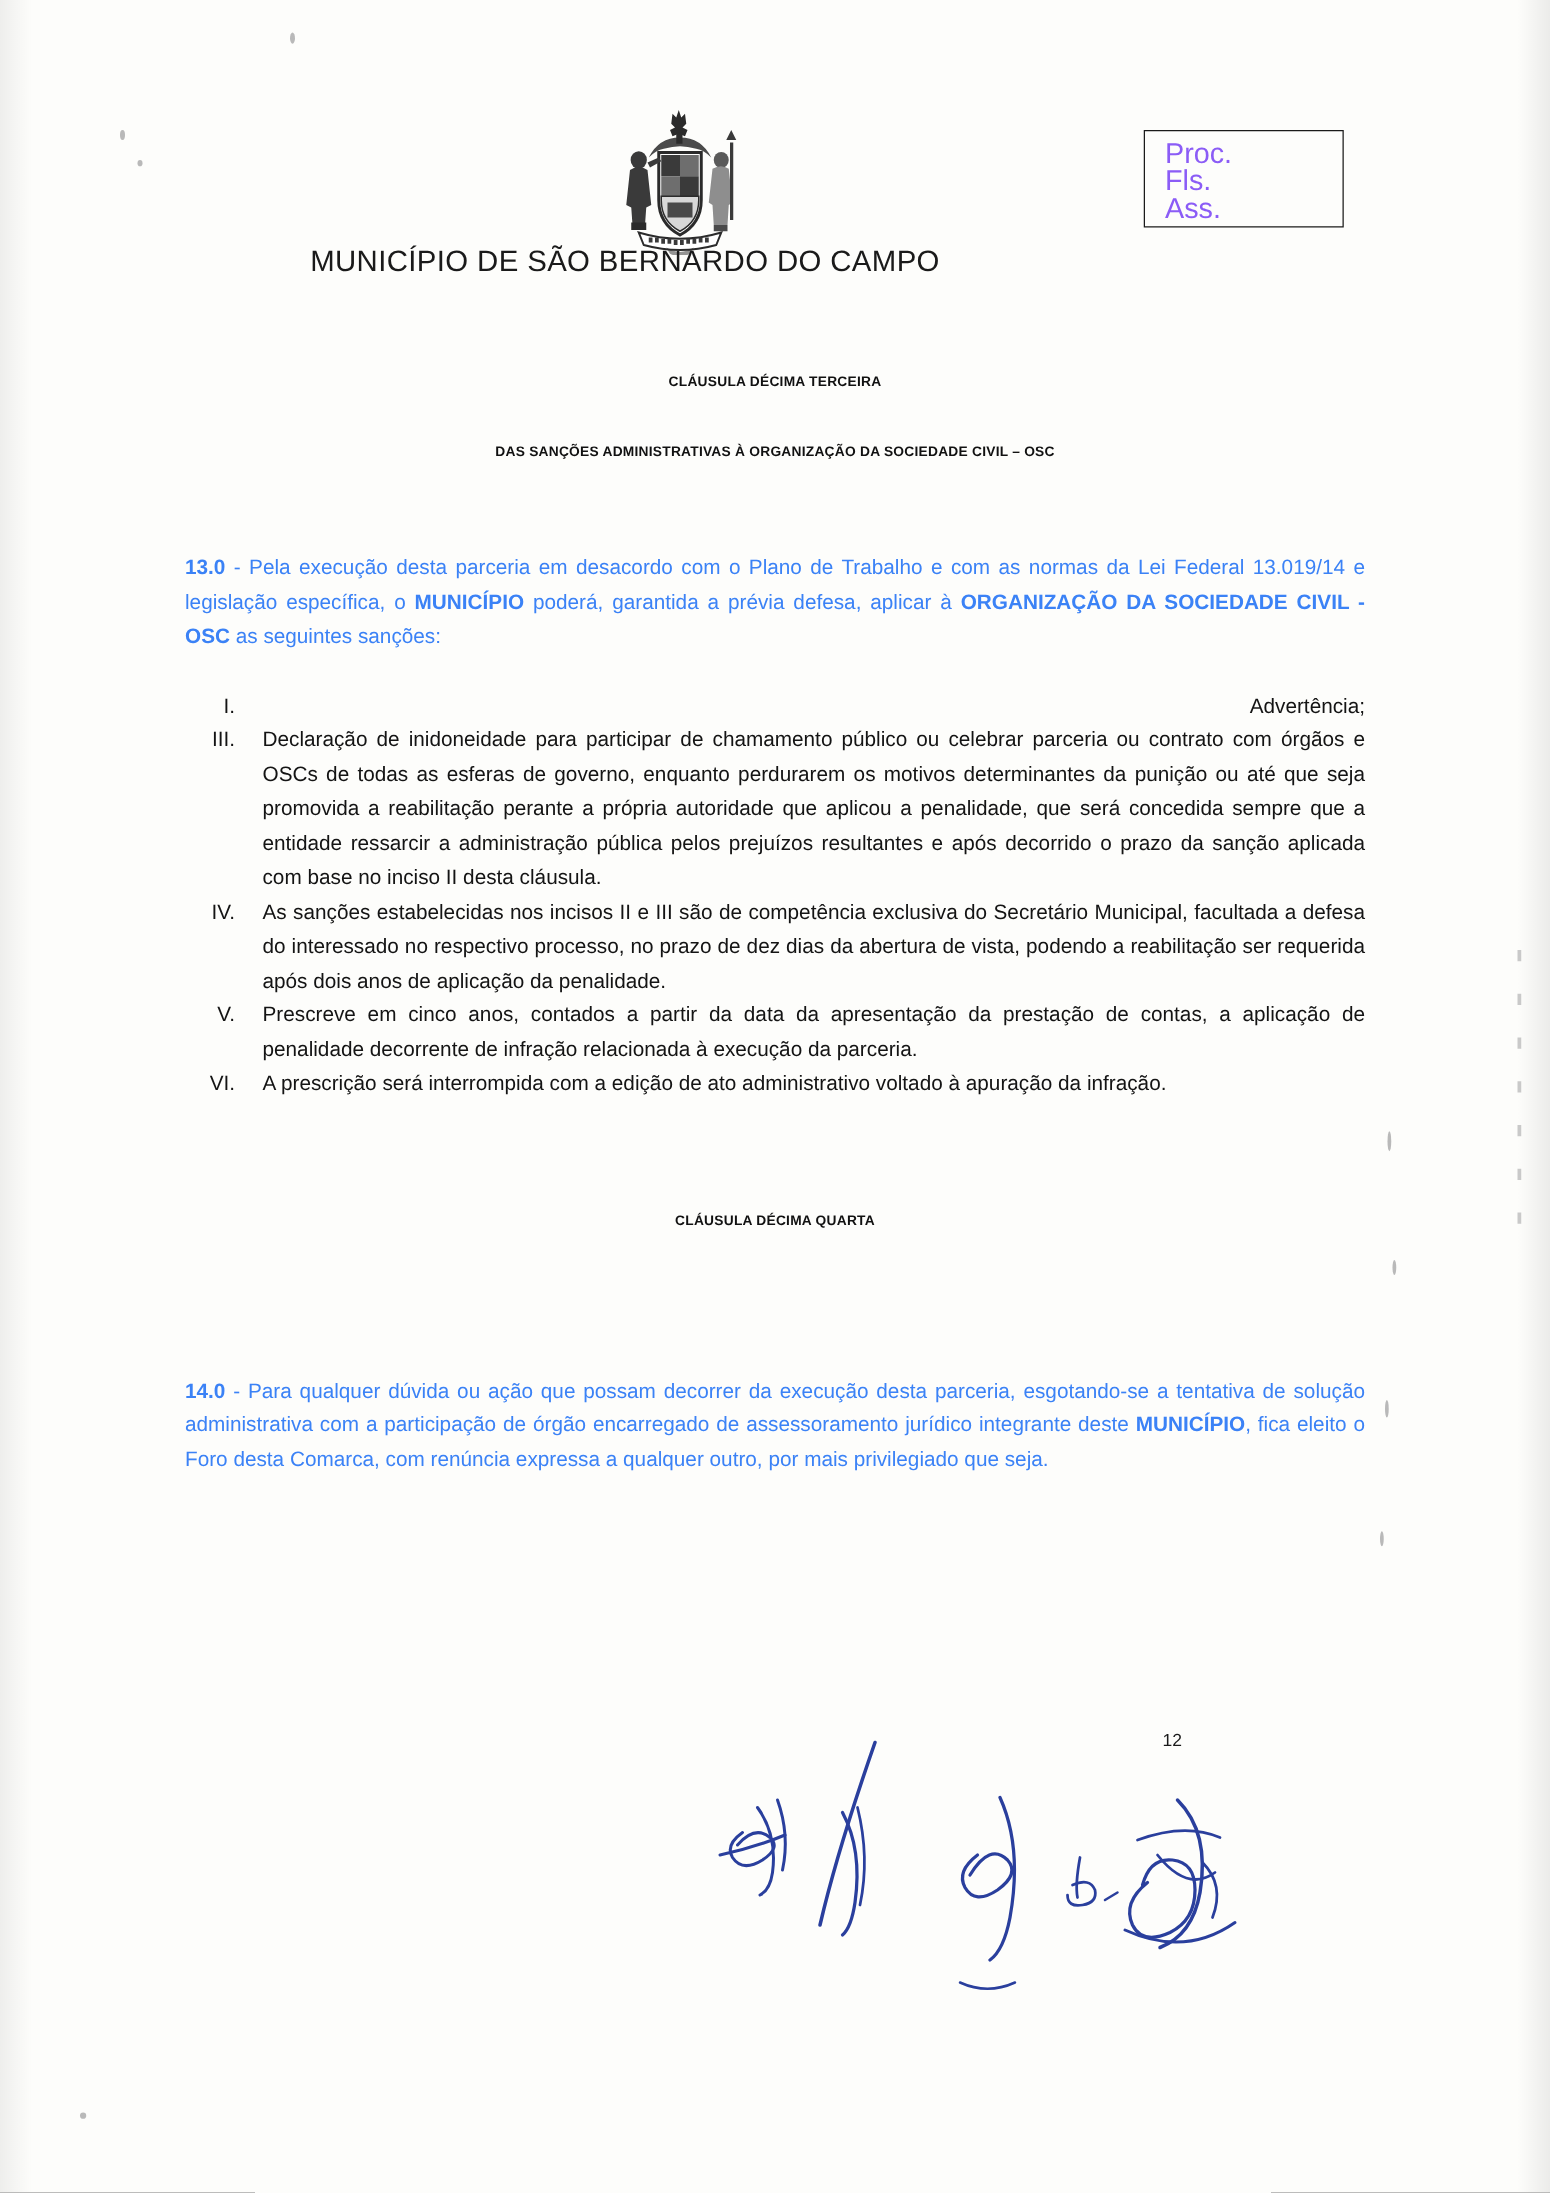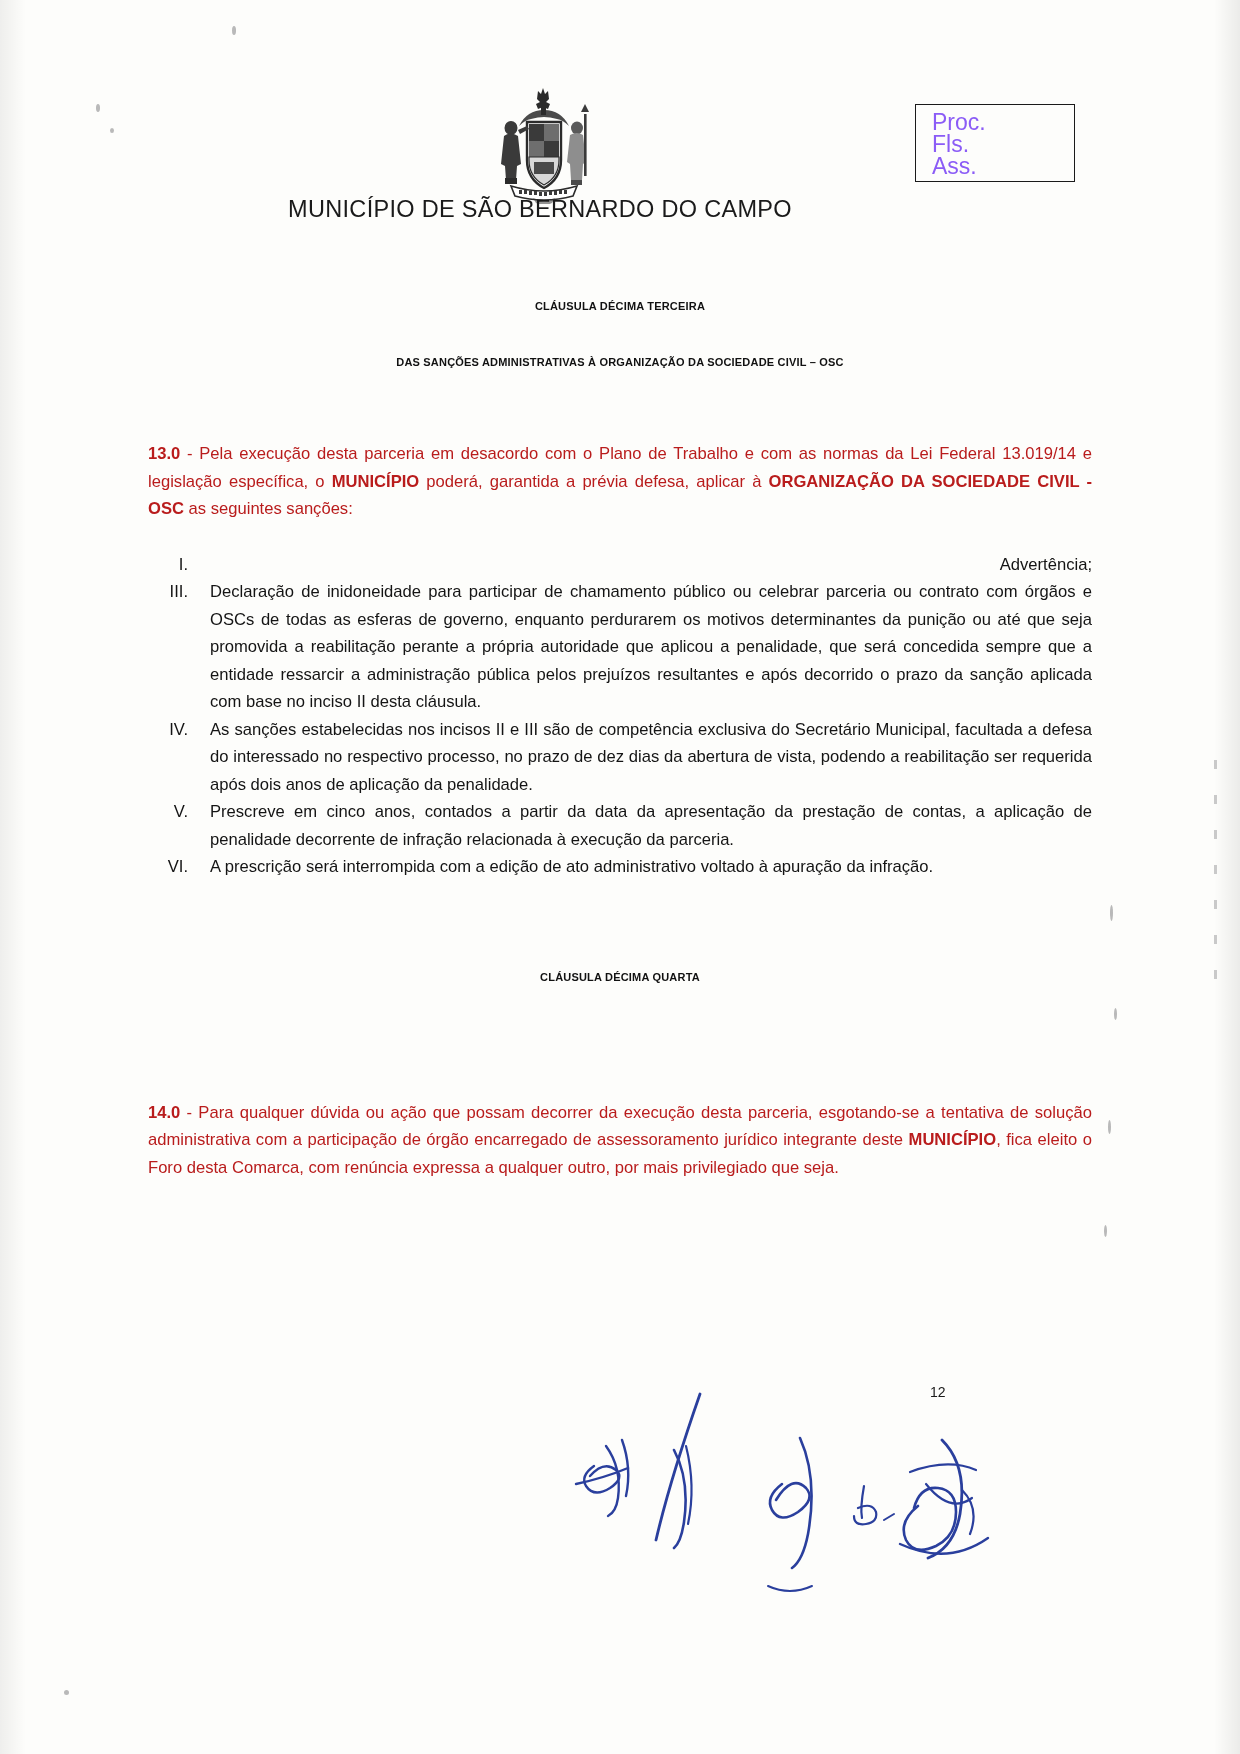--- a/index.html
+++ b/index.html
@@ -18,21 +18,21 @@
   .edge-shade{position:absolute;top:0;bottom:0;width:26px;
     background:linear-gradient(to right,rgba(0,0,0,0.06),rgba(0,0,0,0));}
   .edge-shade.right{right:0;background:linear-gradient(to left,rgba(0,0,0,0.07),rgba(0,0,0,0));}
 
   
   .header{position:absolute;left:0;top:0;width:100%;height:250px;}
   .crest{position:absolute;left:489px;top:86px;width:110px;height:118px;}
   .muni-title{
     position:absolute;left:0;top:196px;width:1000px;text-align:center;
     font-family:"Liberation Sans", sans-serif;
-    font-size:23.5px;letter-spacing:.3px;color:#1a1a1a;padding-left:40px;
+    font-size:23.5px;letter-spacing:.3px;color:#1a1a1a;
   }
   .stamp-box{
     position:absolute;left:915px;top:104px;width:160px;height:78px;
     border:1.6px solid #1a1a1a;
     padding:6px 0 0 16px;box-sizing:border-box;
   }
   .stamp-box div{
     font-family:"Liberation Sans", sans-serif;
     font-size:23px;line-height:22px;color:#8b5cf6;
   }
@@ -46,21 +46,21 @@
   .gap-28{height:28px;}
   .gap-44{height:44px;}
   .gap-72{height:72px;}
   .gap-90{height:90px;}
 
   p.para{
     margin:0;
     font-size:16.6px;
     line-height:27.5px;
     text-align:justify;
-    color:#b91c1c;
+    color:#3b82f6;
   }
   b{font-weight:bold;}
 
   ol.incisos{
     list-style:none;margin:0;padding:0;
   }
   ol.incisos li{
     display:flex;
     font-size:16.6px;
     line-height:27.5px;

